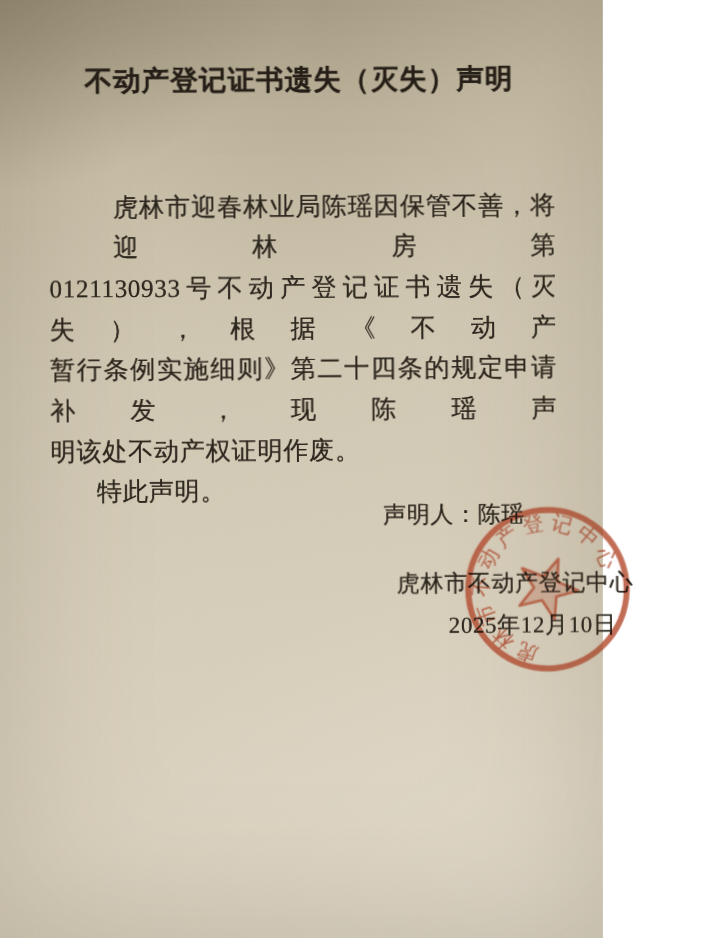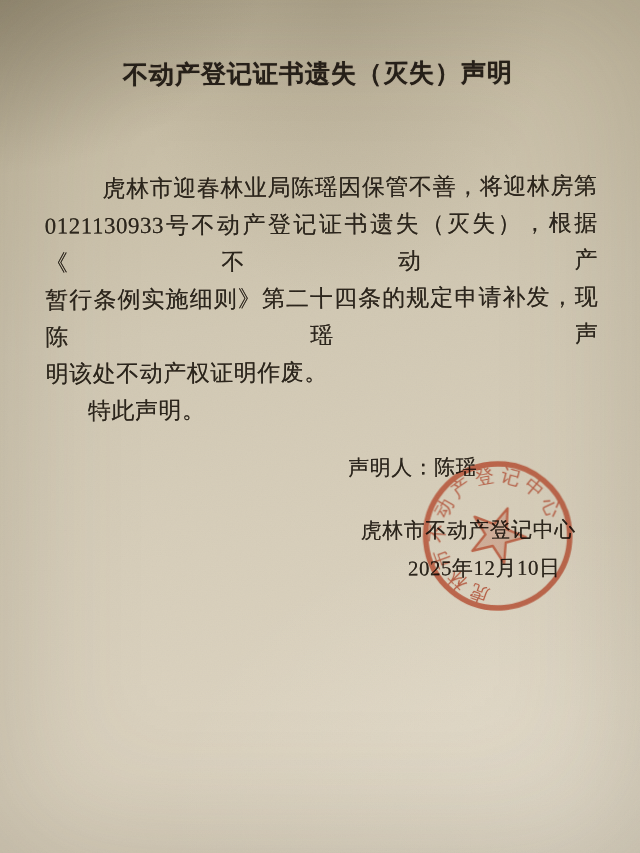--- a/index.html
+++ b/index.html
@@ -5,21 +5,21 @@
   html, body {
     margin: 0;
     padding: 0;
     width: 640px;
     height: 853px;
     overflow: hidden;
     font-family: "Liberation Serif", "DejaVu Serif", serif;
   }
   .photo {
     position: relative;
-    width: 640px;
+    width: 548px;
     height: 853px;
     background:
       radial-gradient(420px 300px at -4% -4%, rgba(74,64,44,0.38), rgba(74,64,44,0) 70%),
       radial-gradient(300px 430px at 53% 0%, rgba(96,86,64,0.14), rgba(96,86,64,0) 70%),
       radial-gradient(560px 420px at 88% 96%, rgba(255,252,242,0.20), rgba(255,252,242,0) 72%),
       linear-gradient(172deg, #b9af96 0%, #c7bda5 16%, #d1c8b3 38%, #d7ceba 62%, #dbd2bf 84%, #d8cfbd 100%);
   }
   .vignette {
     position: absolute;
     inset: 0;

